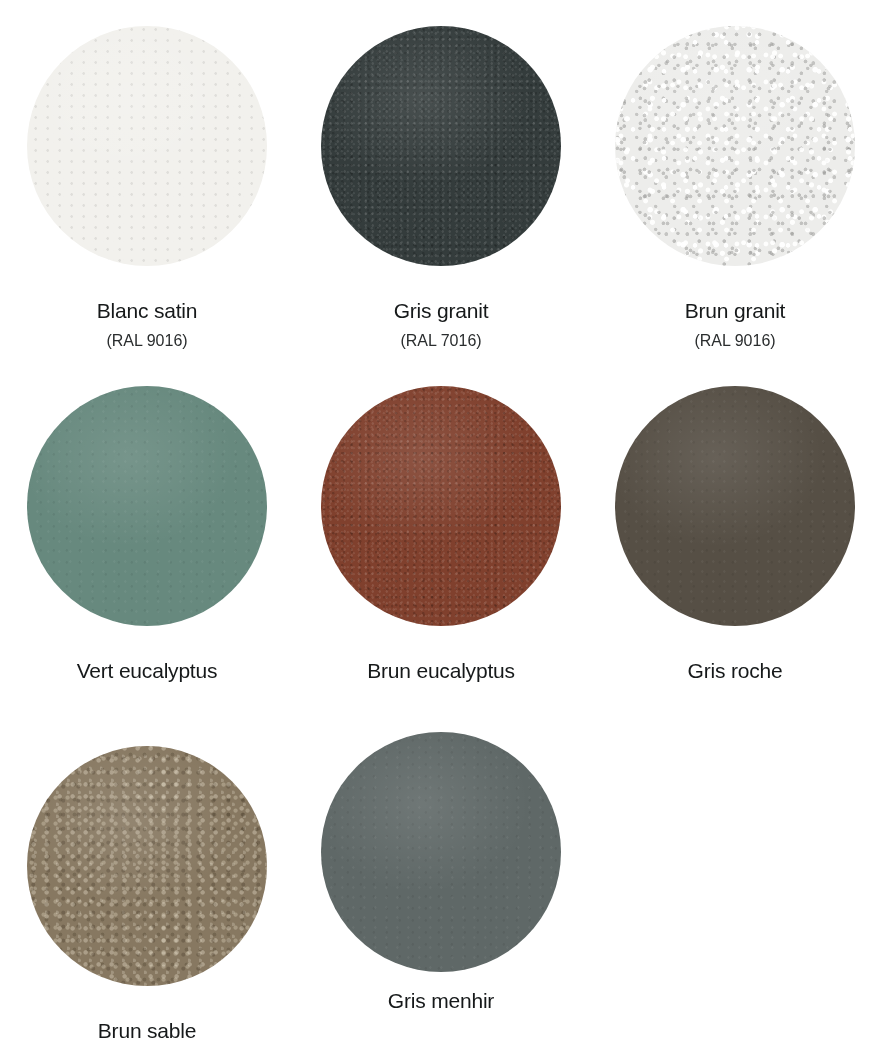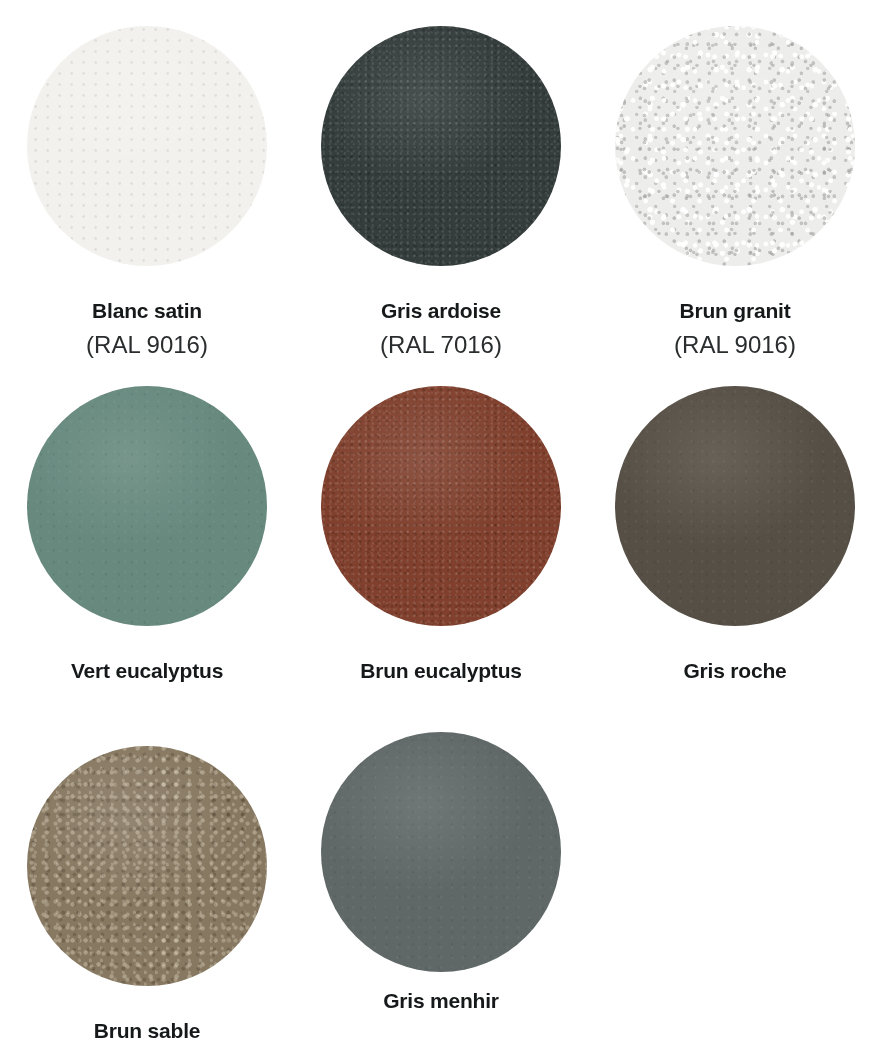--- a/index.html
+++ b/index.html
@@ -119,32 +119,32 @@
     inset: 0;
     border-radius: 50%;
     background: radial-gradient(ellipse 72% 60% at 42% 30%,
                 rgba(255,255,255,.10) 0%, rgba(255,255,255,0) 62%);
     pointer-events: none;
   }
 
   .swatch-label {
     margin-top: 32px;
     font-size: 21px;
-    font-weight: bold;
+    font-weight: normal;
     letter-spacing: -0.2px;
     color: #16191a;
     text-align: right;
     line-height: 1.2;
   }
   .swatch-cell.raised .swatch-label {
     margin-top: 16px;
   }
   .swatch-code {
     margin-top: 8px;
-    font-size: 24px;
+    font-size: 16px;
     font-weight: normal;
     color: #2a2d2e;
     text-align: center;
     line-height: 1.2;
   }
   .swatch-code:empty { display: none; }
 </style>
 </head>
 <body>
 
@@ -161,21 +161,21 @@
     <div class="swatch-code">(RAL 9016)</div>
   </div>
 
   <div class="swatch-cell">
     <div class="swatch-disc-wrap">
       <div class="swatch-disc" style="background-color: rgb(52, 60, 60);">
         <div class="tex tex-grain-fine"></div>
       </div>
       <div class="swatch-sheen"></div>
     </div>
-    <div class="swatch-label">Gris ardoise</div>
+    <div class="swatch-label">Gris granit</div>
     <div class="swatch-code">(RAL 7016)</div>
   </div>
 
   <div class="swatch-cell">
     <div class="swatch-disc-wrap">
       <div class="swatch-disc" style="background-color: rgb(237, 237, 235);">
         <div class="tex tex-speckle-heavy"></div>
       </div>
       <div class="swatch-sheen"></div>
     </div>

